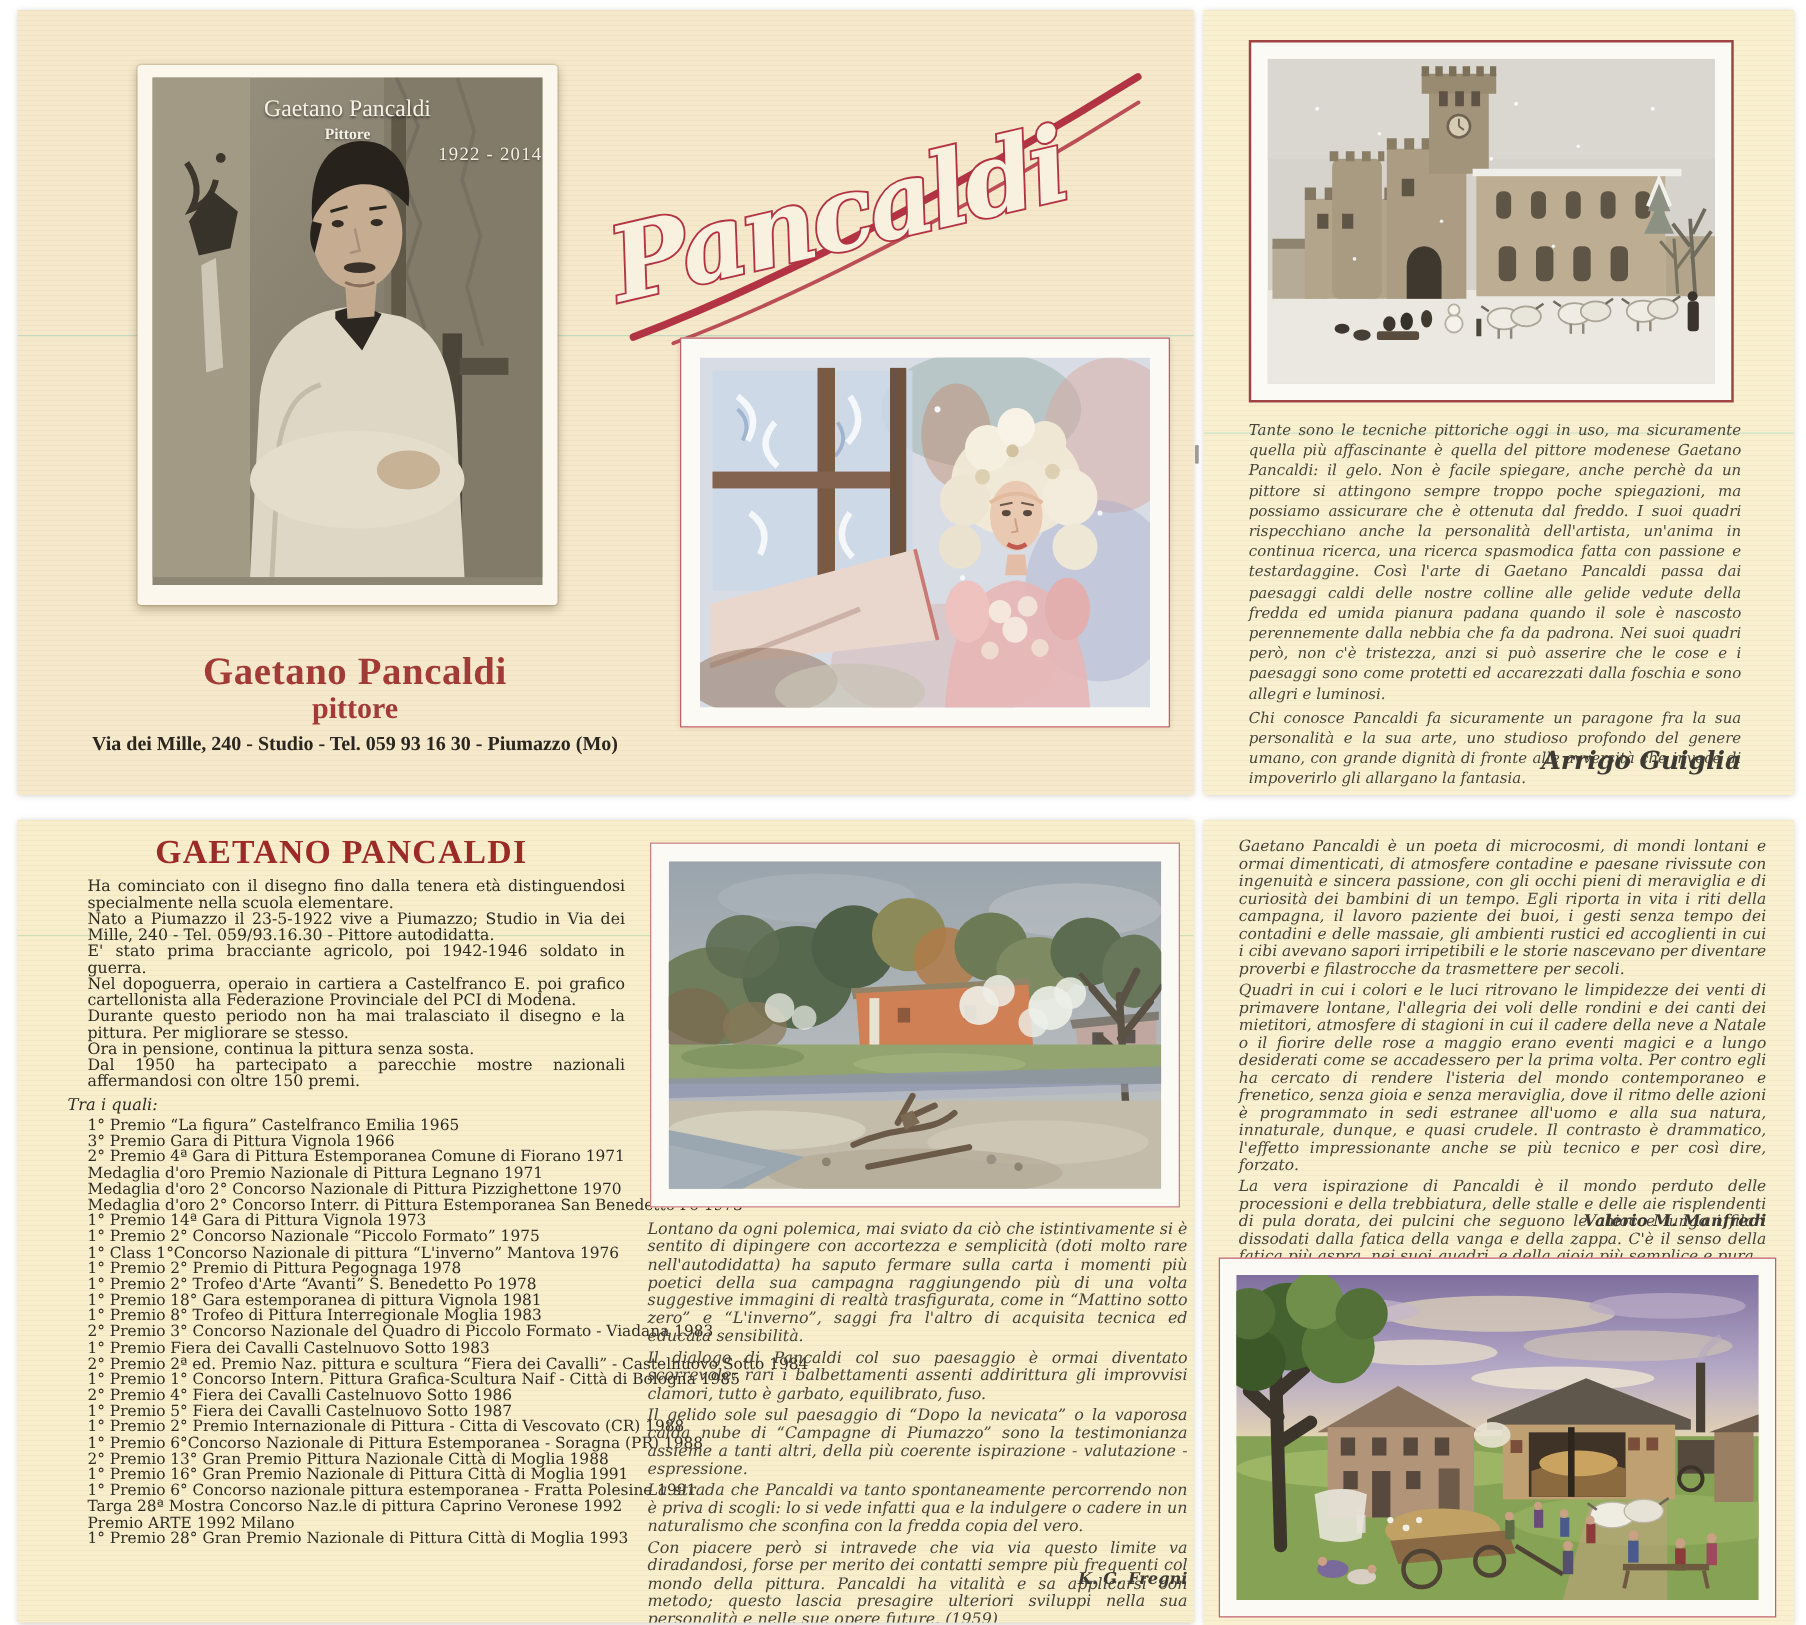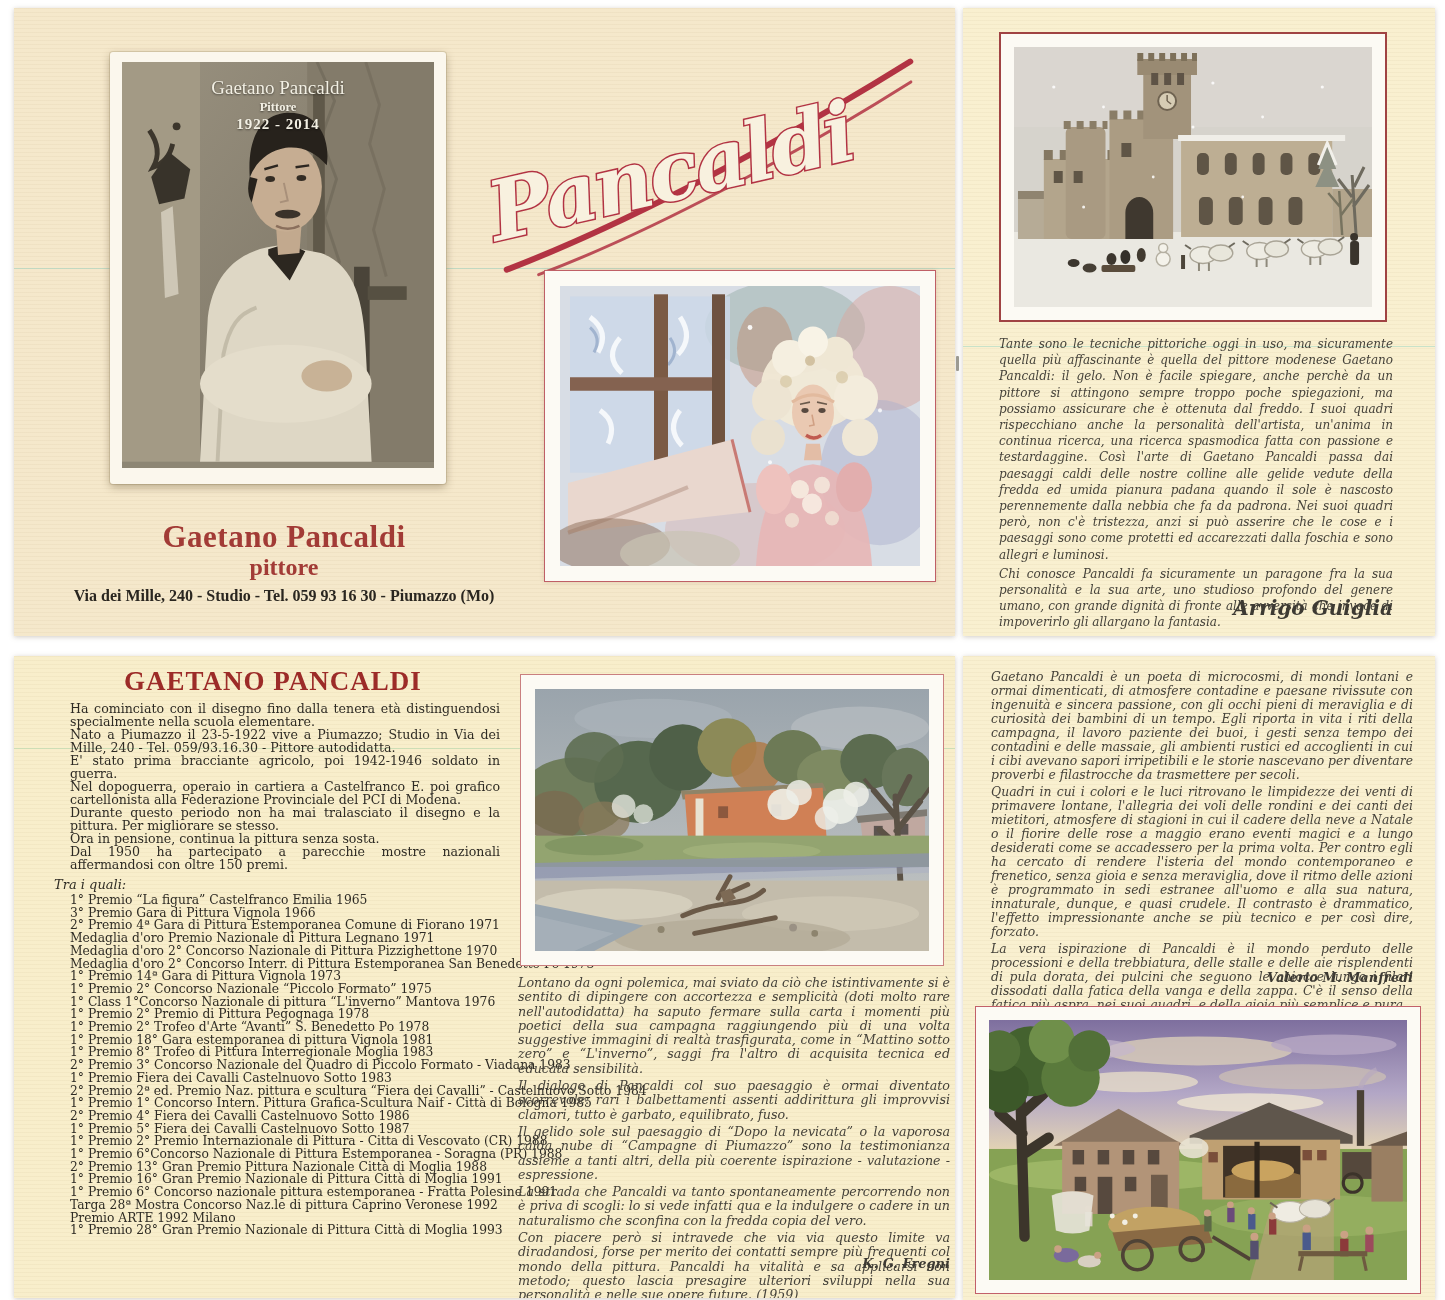--- a/index.html
+++ b/index.html
@@ -15,21 +15,21 @@
 
   
   .photo-frame{position:absolute;left:96px;top:44px;width:336px;height:432px;background:#fbf7ed;
     border-radius:3px;box-shadow:0 3px 8px rgba(90,70,40,.4),0 0 0 1px rgba(200,185,150,.5);
     padding:10px 12px 16px 12px;box-sizing:border-box;}
   .photo-inner{width:100%;height:100%;background:#8d8674;position:relative;overflow:hidden;}
   .photo-caption{position:absolute;left:0;top:14px;width:100%;text-align:center;color:#f3f0e4;
     text-shadow:0 1px 2px rgba(0,0,0,.5);line-height:1.25;}
   .photo-caption .l1{font-size:19px;}
   .photo-caption .l2{font-size:12.5px;font-weight:bold;}
-  .photo-caption .l3{font-size:15px;font-weight:bold;letter-spacing:1px;}
+  .photo-caption .l3{font-size:15px;font-weight:normal;letter-spacing:1px;text-align:right;}
 
   .cover-titles{position:absolute;left:0;top:512px;width:540px;text-align:center;}
   .cover-title{font-size:31px;font-weight:bold;color:#a23b36;letter-spacing:.5px;line-height:34px;}
   .cover-subtitle{font-size:24px;font-weight:bold;color:#a23b36;line-height:26px;}
   .cover-address{font-size:16px;color:#2a2620;margin-top:7px;font-weight:bold;}
 
   .signature-box{position:absolute;left:445px;top:46px;width:496px;height:228px;}
 
   .painting-frame{position:absolute;background:#fcfaf4;box-sizing:border-box;}
   .pf-woman{left:530px;top:262px;width:392px;height:312px;border:1.5px solid #bf5f66;padding:15px;

